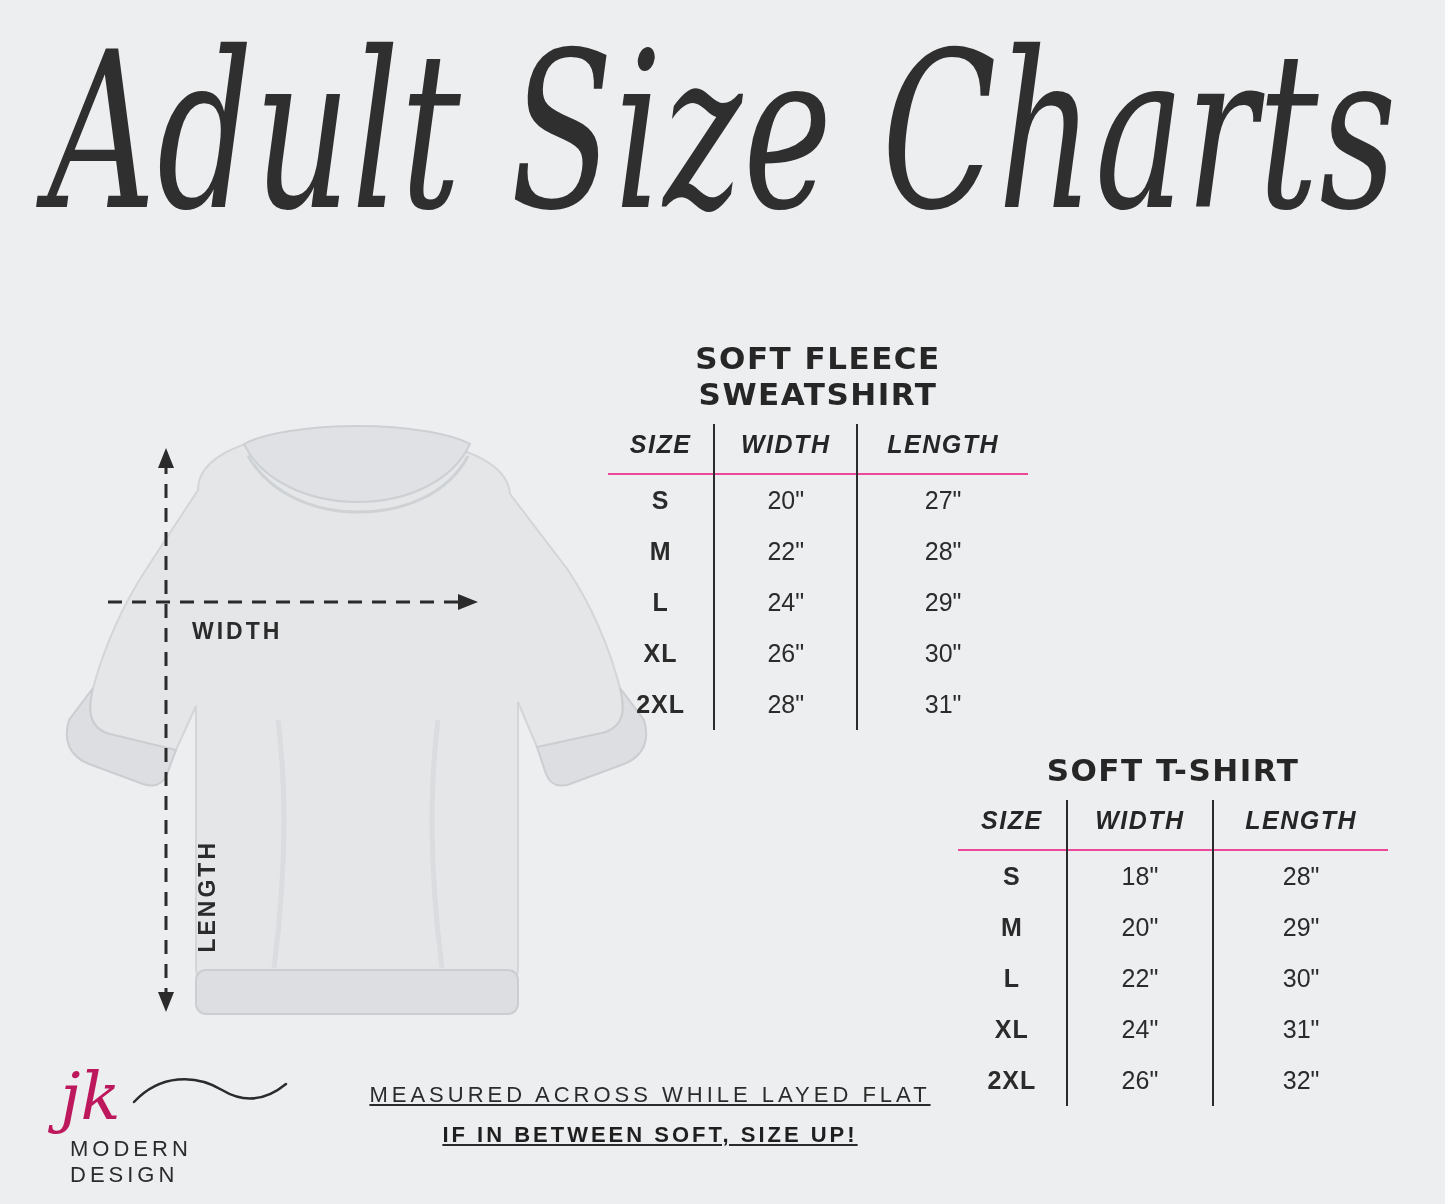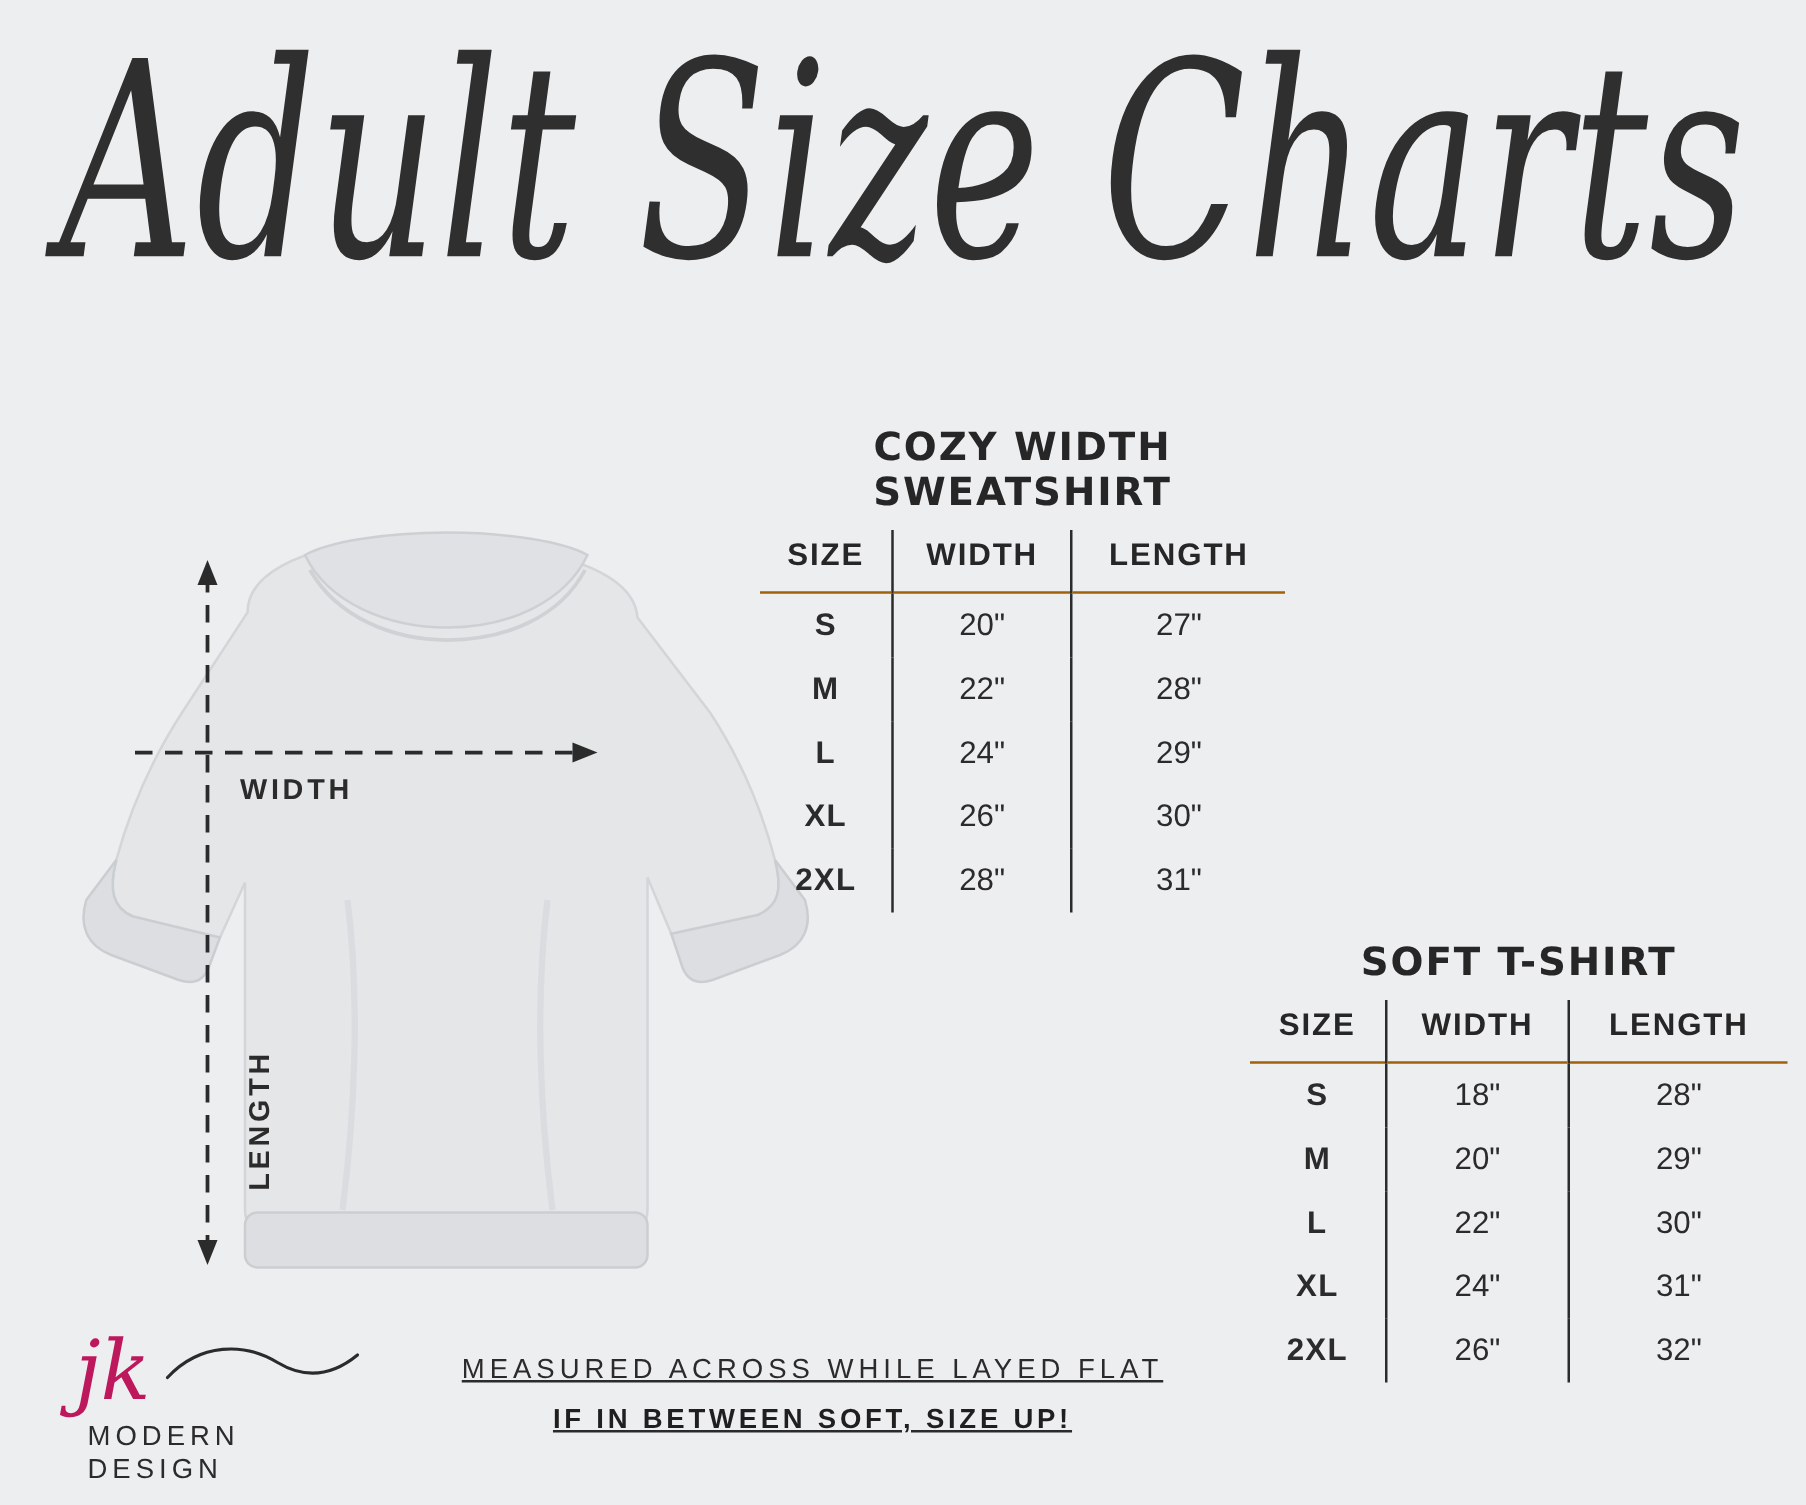--- a/index.html
+++ b/index.html
@@ -94,24 +94,24 @@
   td {
     font-size: 25px;
     padding: 11px 10px;
     color: #2b2b2b;
   }
   td.size-cell { font-weight: 700; letter-spacing: 1px; }
 
   
   table tr > *:nth-child(1) { border-right: 2px solid #2b2b2b; }
   table tr > *:nth-child(2) { border-right: 2px solid #2b2b2b; }
-  table thead tr { border-bottom: 2px solid #a16207; }
+  table thead tr { border-bottom: 2px solid #ec4899; font-style: italic; }
 
   .chart-sweatshirt { left: 608px; top: 340px; width: 420px; }
-  .chart-tshirt { left: 1000px; top: 752px; width: 430px; }
+  .chart-tshirt { left: 958px; top: 752px; width: 430px; }
 
   
   .footer-note {
     position: absolute;
     left: 330px;
     bottom: 56px;
     width: 640px;
     text-align: center;
     text-decoration: underline;
   }
@@ -195,21 +195,21 @@
     <polygon points="118,592 110,572 126,572" fill="#2b2b2b"></polygon>
 
     <line x1="60" y1="182" x2="418" y2="182" stroke="#2b2b2b" stroke-width="3" stroke-dasharray="14 10"></line>
     <polygon points="430,182 410,174 410,190" fill="#2b2b2b"></polygon>
   </svg>
   <div class="dim-label dim-width">WIDTH</div>
   <div class="dim-label dim-length">LENGTH</div>
 </div>
 
 <div class="chart chart-sweatshirt">
-  <div class="chart-title">COZY WIDTH SWEATSHIRT</div>
+  <div class="chart-title">SOFT FLEECE SWEATSHIRT</div>
   <table>
     <thead>
       <tr>
         <th>SIZE</th>
         <th>WIDTH</th>
         <th>LENGTH</th>
       </tr>
     </thead>
     <tbody>
       <tr>

